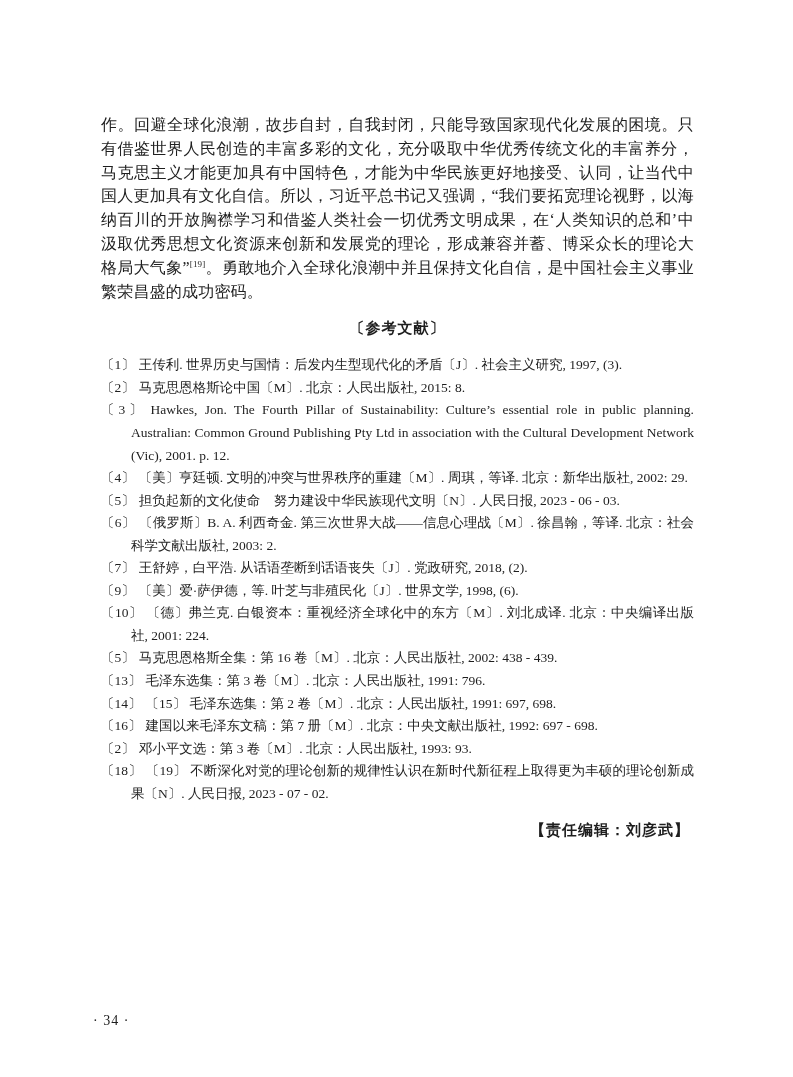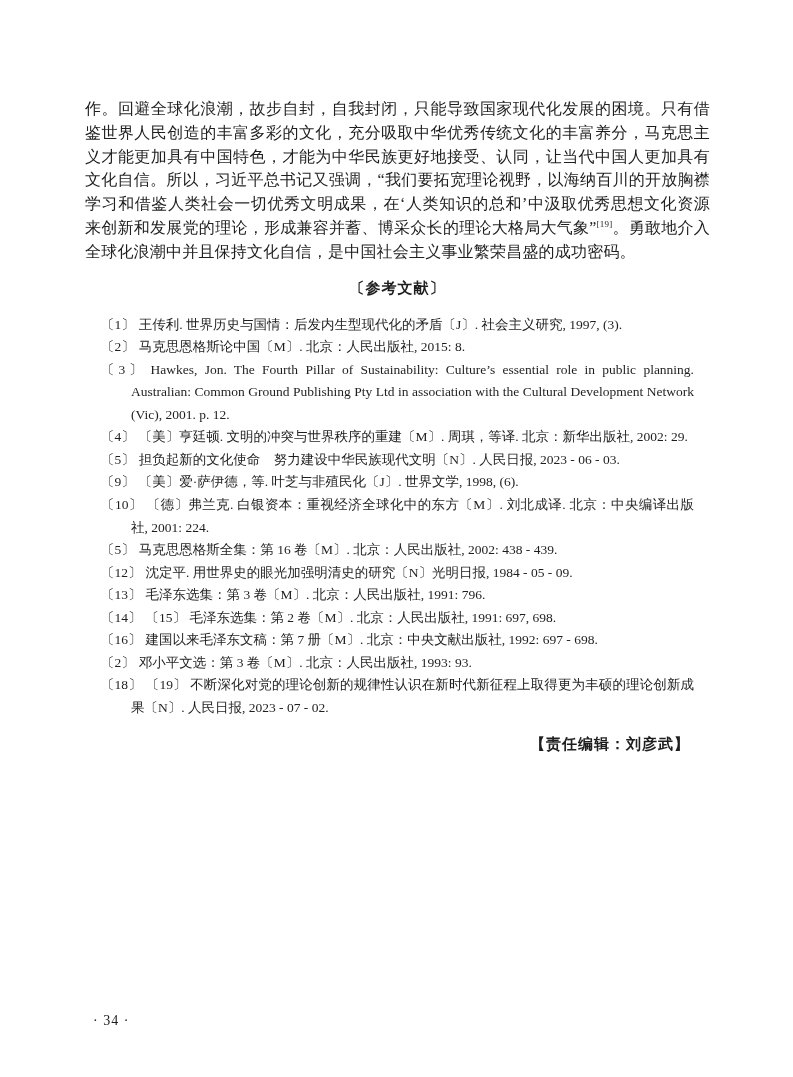--- a/index.html
+++ b/index.html
@@ -8,21 +8,21 @@
     position: relative;
     width: 793px;
     height: 1077px;
     background: #ffffff;
     color: #1e1e1e;
     font-family: "Liberation Serif", "DejaVu Serif", serif;
     padding: 97px 83px 0 85px;
     overflow: hidden;
   }
   .body-text {
-    margin: 0;
+    margin: 16px;
     font-size: 16px;
     line-height: 23.8px;
     text-align: justify;
     letter-spacing: 0.2px;
   }
   .body-text sup {
     font-size: 9px;
     line-height: 0;
     vertical-align: super;
   }
@@ -70,24 +70,25 @@
   <p class="body-text"><span>作。回避全球化浪潮，故步自封，自我封闭，只能导致国家现代化发展的困境。只有借鉴世界人民创造的丰富多彩的文化，充分吸取中华优秀传统文化的丰富养分，马克思主义才能更加具有中国特色，才能为中华民族更好地接受、认同，让当代中国人更加具有文化自信。所以，习近平总书记又强调，“我们要拓宽理论视野，以海纳百川的开放胸襟学习和借鉴人类社会一切优秀文明成果，在‘人类知识的总和’中汲取优秀思想文化资源来创新和发展党的理论，形成兼容并蓄、博采众长的理论大格局大气象”</span><sup>[19]</sup><span>。勇敢地介入全球化浪潮中并且保持文化自信，是中国社会主义事业繁荣昌盛的成功密码。</span></p>
 
   <h3 class="ref-heading">〔参考文献〕</h3>
 
   <div class="ref-list" id="ref-list">
       <div class="ref-item"><span class="ref-label">〔1〕</span><span>王传利. 世界历史与国情：后发内生型现代化的矛盾〔J〕. 社会主义研究, 1997, (3).</span></div>
       <div class="ref-item"><span class="ref-label">〔2〕</span><span>马克思恩格斯论中国〔M〕. 北京：人民出版社, 2015: 8.</span></div>
       <div class="ref-item"><span class="ref-label">〔3〕</span><span>Hawkes, Jon. </span><span class="italic">The Fourth Pillar of Sustainability: Culture’s essential role in public planning.</span><span> Australian: Common Ground Publishing Pty Ltd in association with the Cultural Development Network (Vic), 2001. p. 12.</span></div>
       <div class="ref-item"><span class="ref-label">〔4〕</span><span>〔美〕亨廷顿. 文明的冲突与世界秩序的重建〔M〕. 周琪，等译. 北京：新华出版社, 2002: 29.</span></div>
       <div class="ref-item"><span class="ref-label">〔5〕</span><span>担负起新的文化使命　努力建设中华民族现代文明〔N〕. 人民日报, 2023 - 06 - 03.</span></div>
+      <div class="ref-item"><span class="ref-label">〔6〕</span><span>〔俄罗斯〕B. A. 利西奇金. 第三次世界大战——信息心理战〔M〕. 徐昌翰，等译. 北京：社会科学文献出版社, 2003: 2.</span></div>
+      <div class="ref-item"><span class="ref-label">〔7〕</span><span>王舒婷，白平浩. 从话语垄断到话语丧失〔J〕. 党政研究, 2018, (2).</span></div>
       <div class="ref-item"><span class="ref-label">〔9〕</span><span>〔美〕爱·萨伊德，等. 叶芝与非殖民化〔J〕. 世界文学, 1998, (6).</span></div>
       <div class="ref-item"><span class="ref-label">〔10〕</span><span>〔德〕弗兰克. 白银资本：重视经济全球化中的东方〔M〕. 刘北成译. 北京：中央编译出版社, 2001: 224.</span></div>
       <div class="ref-item"><span class="ref-label">〔5〕</span><span>马克思恩格斯全集：第 16 卷〔M〕. 北京：人民出版社, 2002: 438 - 439.</span></div>
-      <div class="ref-item"><span class="ref-label">〔12〕</span><span>沈定平. 用世界史的眼光加强明清史的研究〔N〕光明日报, 1984 - 05 - 09.</span></div>
       <div class="ref-item"><span class="ref-label">〔13〕</span><span>毛泽东选集：第 3 卷〔M〕. 北京：人民出版社, 1991: 796.</span></div>
       <div class="ref-item"><span class="ref-label">〔14〕</span><span>〔15〕 毛泽东选集：第 2 卷〔M〕. 北京：人民出版社, 1991: 697, 698.</span></div>
       <div class="ref-item"><span class="ref-label">〔16〕</span><span>建国以来毛泽东文稿：第 7 册〔M〕. 北京：中央文献出版社, 1992: 697 - 698.</span></div>
       <div class="ref-item"><span class="ref-label">〔2〕</span><span>邓小平文选：第 3 卷〔M〕. 北京：人民出版社, 1993: 93.</span></div>
       <div class="ref-item"><span class="ref-label">〔18〕</span><span>〔19〕 不断深化对党的理论创新的规律性认识在新时代新征程上取得更为丰硕的理论创新成果〔N〕. 人民日报, 2023 - 07 - 02.</span></div>
     </div>
 
   <p class="editor-line"><span>【责任编辑：刘彦武】</span></p>
 
   <div class="page-number">· 34 ·</div>

